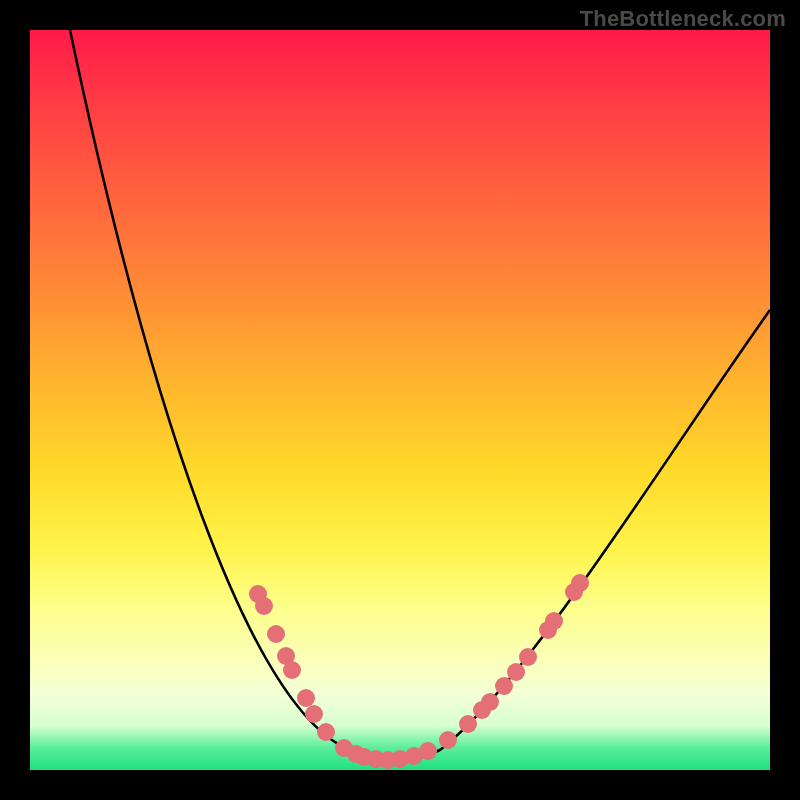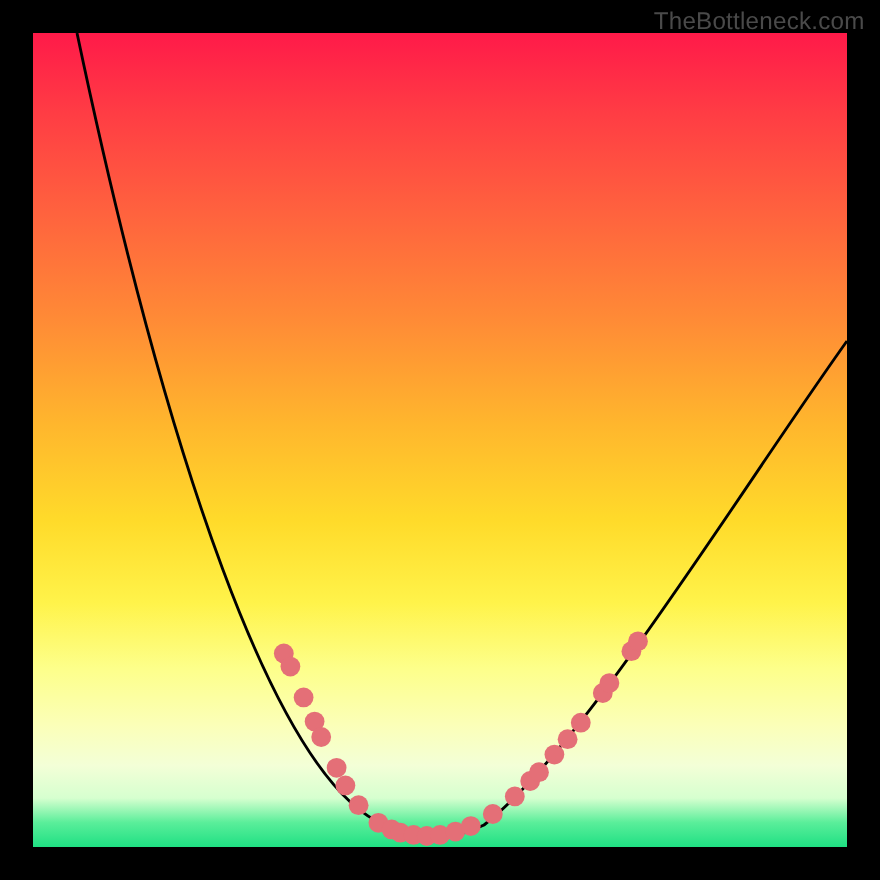--- a/index.html
+++ b/index.html
@@ -39,21 +39,21 @@
       #1fe083 100%
     );
   }
   .watermark {
     position: absolute;
     top: 6px;
     right: 14px;
     color: #4a4a4a;
     font-size: 22px;
     letter-spacing: 0.2px;
-    font-weight: 400;
+    font-weight: 700;
     user-select: none;
   }
   svg.curve {
     position: absolute;
     left: 0;
     top: 0;
     width: 100%;
     height: 100%;
     overflow: visible;
   }

